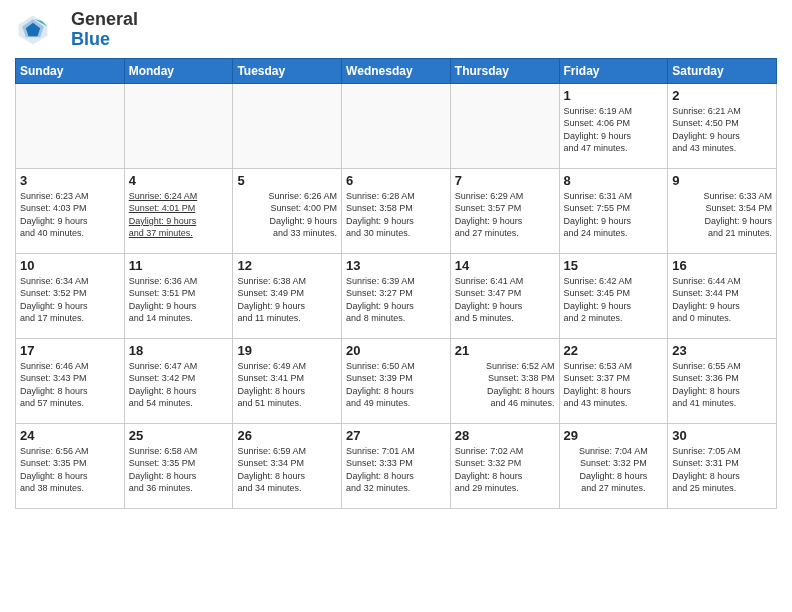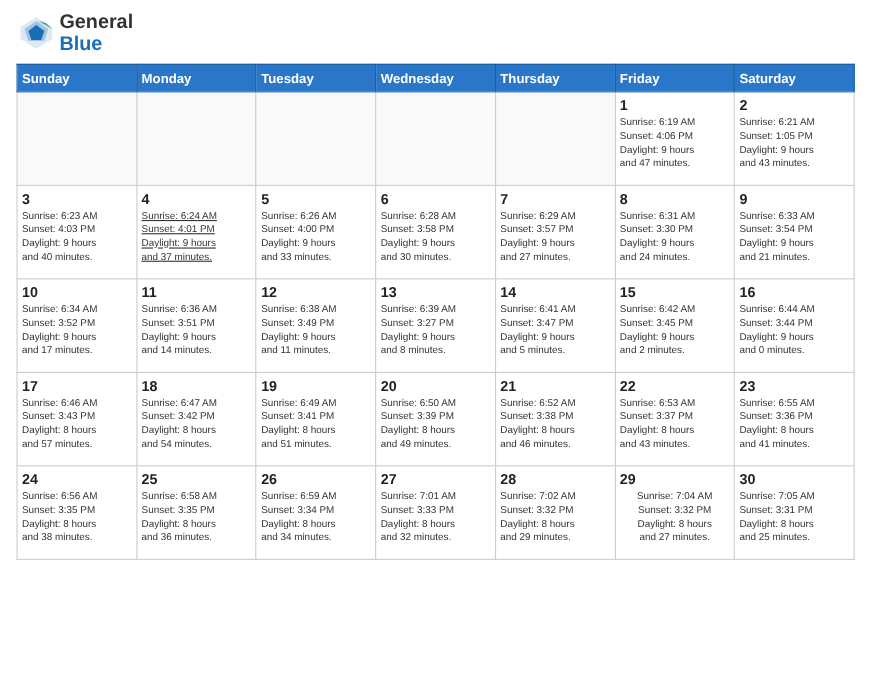--- a/index.html
+++ b/index.html
@@ -15,21 +15,21 @@
     }
     .header {
       display: flex;
       justify-content: space-between;
       align-items: flex-start;
       margin-bottom: 8px;
     }
     .logo {
       display: flex;
       align-items: center;
-      gap: 3px;
+      gap: 20px;
     }
     .logo-text {
       font-size: 18px;
       font-weight: bold;
       line-height: 1.1;
     }
     .logo-text .general { color: #333; }
     .logo-text .blue { color: #1a6eb5; }
     .logo-icon {
       width: 36px;
@@ -128,21 +128,21 @@
           <td>
             <span class="day-number">1</span>
             <div class="day-info" style="white-space: pre-line;">Sunrise: 6:19 AM
 Sunset: 4:06 PM
 Daylight: 9 hours
 and 47 minutes.</div>
           </td>
           <td>
             <span class="day-number">2</span>
             <div class="day-info" style="white-space: pre-line;">Sunrise: 6:21 AM
-Sunset: 1:05 PM
+Sunset: 4:50 PM
 Daylight: 9 hours
 and 43 minutes.</div>
           </td>
         </tr>
         <tr>
           <td>
             <span class="day-number">3</span>
             <div class="day-info" style="white-space: pre-line;">Sunrise: 6:23 AM
 Sunset: 4:03 PM
 Daylight: 9 hours
@@ -150,21 +150,21 @@
           </td>
           <td>
             <span class="day-number">4</span>
             <div class="day-info" style="white-space: pre-line; text-decoration: underline;">Sunrise: 6:24 AM
 Sunset: 4:01 PM
 Daylight: 9 hours
 and 37 minutes.</div>
           </td>
           <td>
             <span class="day-number">5</span>
-            <div class="day-info" style="white-space: pre-line;">Sunrise: 6:26 AM
+            <div class="day-info" style="white-space: pre-line; text-align: right;">Sunrise: 6:26 AM
 Sunset: 4:00 PM
 Daylight: 9 hours
 and 33 minutes.</div>
           </td>
           <td>
             <span class="day-number">6</span>
             <div class="day-info" style="white-space: pre-line;">Sunrise: 6:28 AM
 Sunset: 3:58 PM
 Daylight: 9 hours
 and 30 minutes.</div>
@@ -172,27 +172,27 @@
           <td>
             <span class="day-number">7</span>
             <div class="day-info" style="white-space: pre-line;">Sunrise: 6:29 AM
 Sunset: 3:57 PM
 Daylight: 9 hours
 and 27 minutes.</div>
           </td>
           <td>
             <span class="day-number">8</span>
             <div class="day-info" style="white-space: pre-line;">Sunrise: 6:31 AM
-Sunset: 3:30 PM
+Sunset: 7:55 PM
 Daylight: 9 hours
 and 24 minutes.</div>
           </td>
           <td>
             <span class="day-number">9</span>
-            <div class="day-info" style="white-space: pre-line;">Sunrise: 6:33 AM
+            <div class="day-info" style="white-space: pre-line; text-align: right;">Sunrise: 6:33 AM
 Sunset: 3:54 PM
 Daylight: 9 hours
 and 21 minutes.</div>
           </td>
         </tr>
         <tr>
           <td>
             <span class="day-number">10</span>
             <div class="day-info" style="white-space: pre-line;">Sunrise: 6:34 AM
 Sunset: 3:52 PM
@@ -266,21 +266,21 @@
           </td>
           <td>
             <span class="day-number">20</span>
             <div class="day-info" style="white-space: pre-line;">Sunrise: 6:50 AM
 Sunset: 3:39 PM
 Daylight: 8 hours
 and 49 minutes.</div>
           </td>
           <td>
             <span class="day-number">21</span>
-            <div class="day-info" style="white-space: pre-line;">Sunrise: 6:52 AM
+            <div class="day-info" style="white-space: pre-line; text-align: right;">Sunrise: 6:52 AM
 Sunset: 3:38 PM
 Daylight: 8 hours
 and 46 minutes.</div>
           </td>
           <td>
             <span class="day-number">22</span>
             <div class="day-info" style="white-space: pre-line;">Sunrise: 6:53 AM
 Sunset: 3:37 PM
 Daylight: 8 hours
 and 43 minutes.</div>

